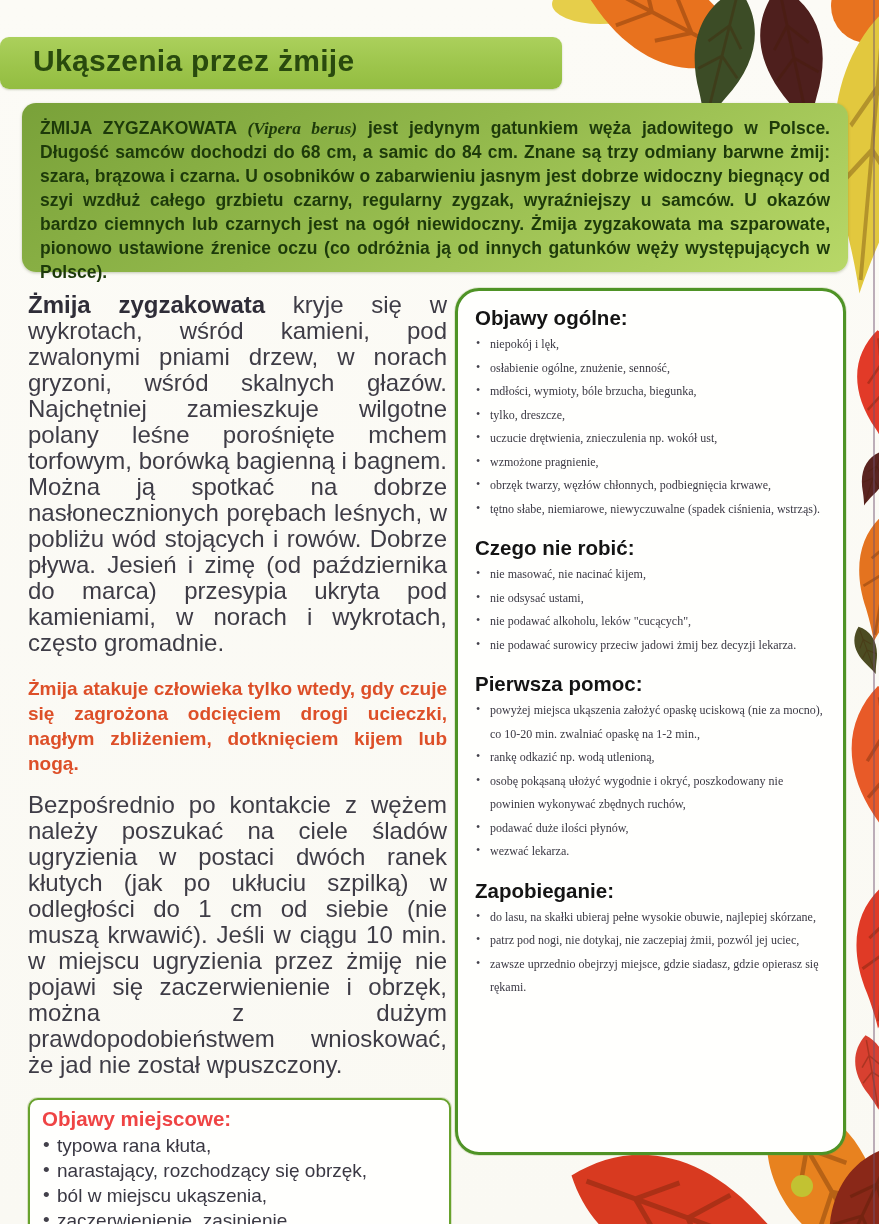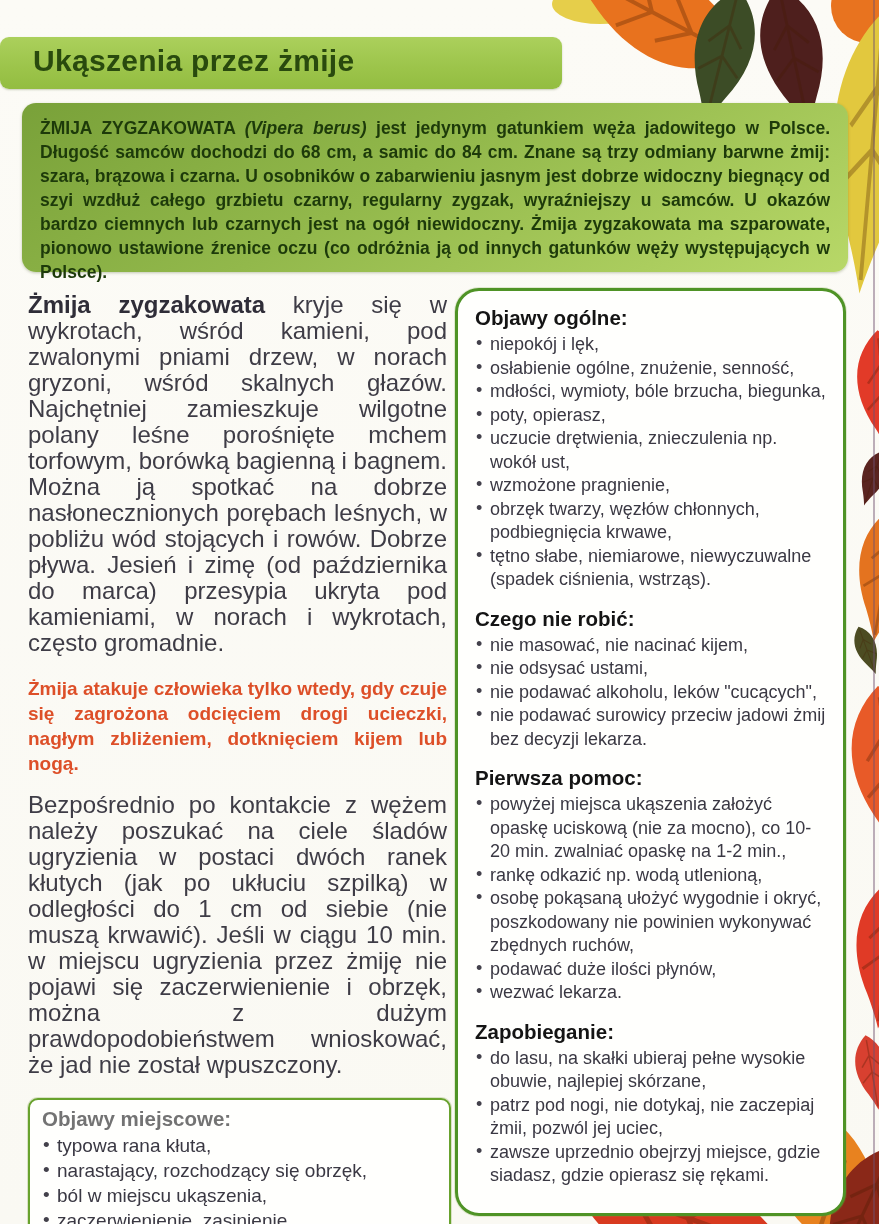--- a/index.html
+++ b/index.html
@@ -26,40 +26,40 @@
   .intro-box{
     position:absolute;left:22px;top:103px;width:826px;height:169px;
     box-sizing:border-box;border-radius:14px;padding:13px 18px 10px;
     background:linear-gradient(150deg,#79a139 0%,#92b84b 45%,#b8d868 100%);
     box-shadow:0 1px 3px rgba(60,80,20,.3);
   }
   .intro-box p{
     margin:0;font-size:17.5px;line-height:24px;font-weight:bold;
     color:#1d3a0a;text-align:justify;
   }
-  .intro-box .latin{font-style:italic;font-weight:600;}
+  .intro-box .latin{font-style:italic;font-weight:600;font-family:Liberation Serif, serif;}
 
   
   .left-col{position:absolute;left:28px;top:292px;width:419px;}
   .body-par{
     margin:0 0 20px;font-size:24px;line-height:26px;color:#3e3c46;
     text-align:justify;
   }
   .body-par b{color:#2f2d38;}
   .warning{
     margin:0 0 16px;font-size:19px;line-height:25px;font-weight:bold;
     color:#dd4f28;text-align:justify;
   }
   .sym-box{
     box-sizing:border-box;width:423px;background:#fffffd;
     border:2px solid #68a22d;border-radius:10px;
     padding:7px 12px 9px;margin:0 0 13px;
     box-shadow:0 0 0 1px rgba(120,160,60,.25);
   }
-  .sym-box h2{margin:0 0 2px;font-size:20.5px;color:#737373;}
+  .sym-box h2{margin:0 0 2px;font-size:20.5px;color:#ef4444;}
 
   ul.bullets{list-style:none;margin:0;padding:0;}
   ul.bullets li{
     position:relative;padding-left:15px;font-size:19px;line-height:25px;
     color:#3a3843;
   }
   ul.bullets li::before{
     content:"•";position:absolute;left:1px;top:-1px;color:#43414b;
   }
 
@@ -71,21 +71,21 @@
   
   .advice-box{
     position:absolute;left:455px;top:288px;width:391px;min-height:867px;
     box-sizing:border-box;background:#fffffd;
     border:3px solid #4f9326;border-radius:24px;
     padding:15px 15px 10px 17px;
     box-shadow:0 0 0 1px rgba(120,160,60,.2);
   }
   .advice-box section{margin-bottom:15px;}
   .advice-box h2{margin:0 0 3px;font-size:20.5px;color:#141414;}
-  .advice-box ul.bullets li{font-size:18px;line-height:23.5px;}
+  .advice-box ul.bullets li{font-size:12px;line-height:23.5px;font-family:Liberation Serif, serif;}
 
   .page-edge-line{position:absolute;right:4px;top:0;width:2px;height:100%;
     background:rgba(110,80,110,.45);z-index:2;}
 </style>
 </head>
 <body>
 
 <div class="page">
 
   <svg class="leaves" width="879" height="1224" viewBox="0 0 879 1224" aria-hidden="true">
@@ -178,21 +178,21 @@
 
     <div class="advice-box">
 
       <section>
         <h2>Objawy ogólne:</h2>
         <ul class="bullets">
 
         <li>niepokój i lęk,</li>
             <li>osłabienie ogólne, znużenie, senność,</li>
             <li>mdłości, wymioty, bóle brzucha, biegunka,</li>
-            <li>poty, opierasz,</li>
+            <li>tylko, dreszcze,</li>
             <li>uczucie drętwienia, znieczulenia np. wokół ust,</li>
             <li>wzmożone pragnienie,</li>
             <li>obrzęk twarzy, węzłów chłonnych, podbiegnięcia krwawe,</li>
             <li>tętno słabe, niemiarowe, niewyczuwalne (spadek ciśnienia, wstrząs).</li>
           </ul>
       </section>
 
       <section>
         <h2>Czego nie robić:</h2>
         <ul class="bullets">

